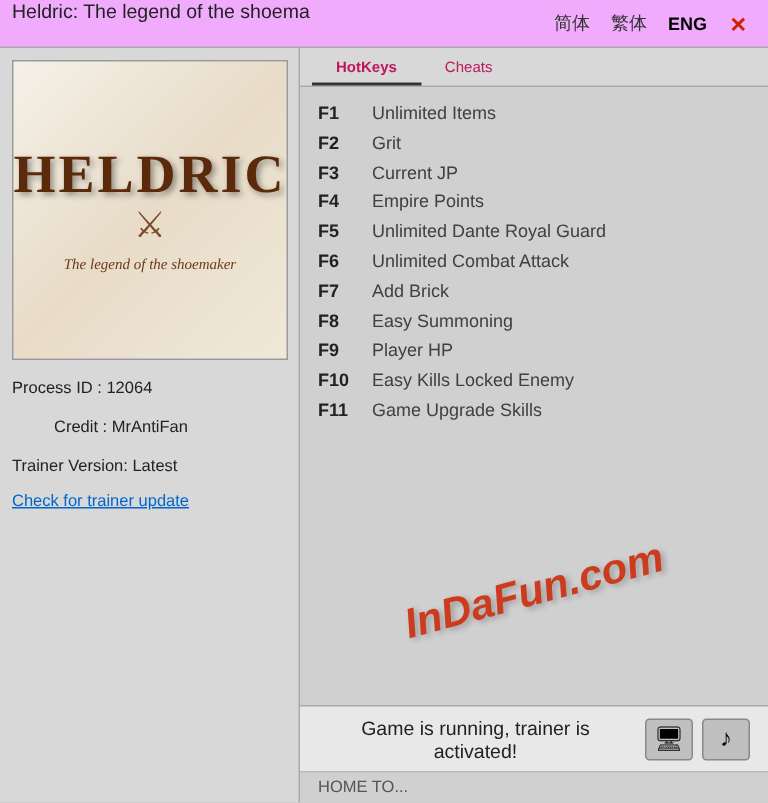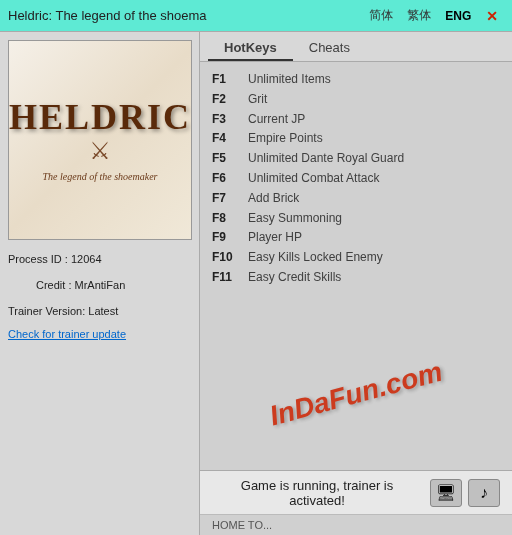--- a/index.html
+++ b/index.html
@@ -7,22 +7,21 @@
       width: 512px;
       height: 535px;
       font-family: Arial, sans-serif;
       background: #c8c8c8;
       overflow: hidden;
     }
 
     
     #titlebar {
       display: flex;
-      align-items: center;
-      background: #5eead4;
+      background: #f0abfc;
       border-bottom: 1px solid #aaa;
       height: 32px;
       padding: 0 8px;
     }
     #titlebar-title {
       flex: 1;
       font-size: 13px;
       color: #222;
     }
     #lang-buttons {
@@ -143,22 +142,22 @@
 
     
     #tabs {
       display: flex;
       background: #d8d8d8;
       border-bottom: 1px solid #aaa;
       padding: 4px 8px 0;
     }
     .tab {
       padding: 4px 16px;
-      font-size: 13px;
-      color: #404040;
+      font-size: 10px;
+      color: #be185d;
       cursor: pointer;
       background: none;
       border: none;
       border-bottom: 2px solid transparent;
     }
     .tab.active {
       border-bottom: 2px solid #333;
       font-weight: bold;
     }
 
@@ -328,21 +327,21 @@
       <div class="hotkey-row">
         <span class="hotkey-key">F9</span>
         <span class="hotkey-desc">Player HP</span>
       </div>
       <div class="hotkey-row">
         <span class="hotkey-key">F10</span>
         <span class="hotkey-desc">Easy Kills Locked Enemy</span>
       </div>
       <div class="hotkey-row">
         <span class="hotkey-key">F11</span>
-        <span class="hotkey-desc">Easy Credit Skills</span>
+        <span class="hotkey-desc">Game Upgrade Skills</span>
       </div>
 
       <div id="watermark">
         <span id="watermark-text">InDaFun.com</span>
       </div>
     </div>
 
     <div id="status-bar">
       <span id="status-text">Game is running, trainer is activated!</span>
       <div id="status-icons">

